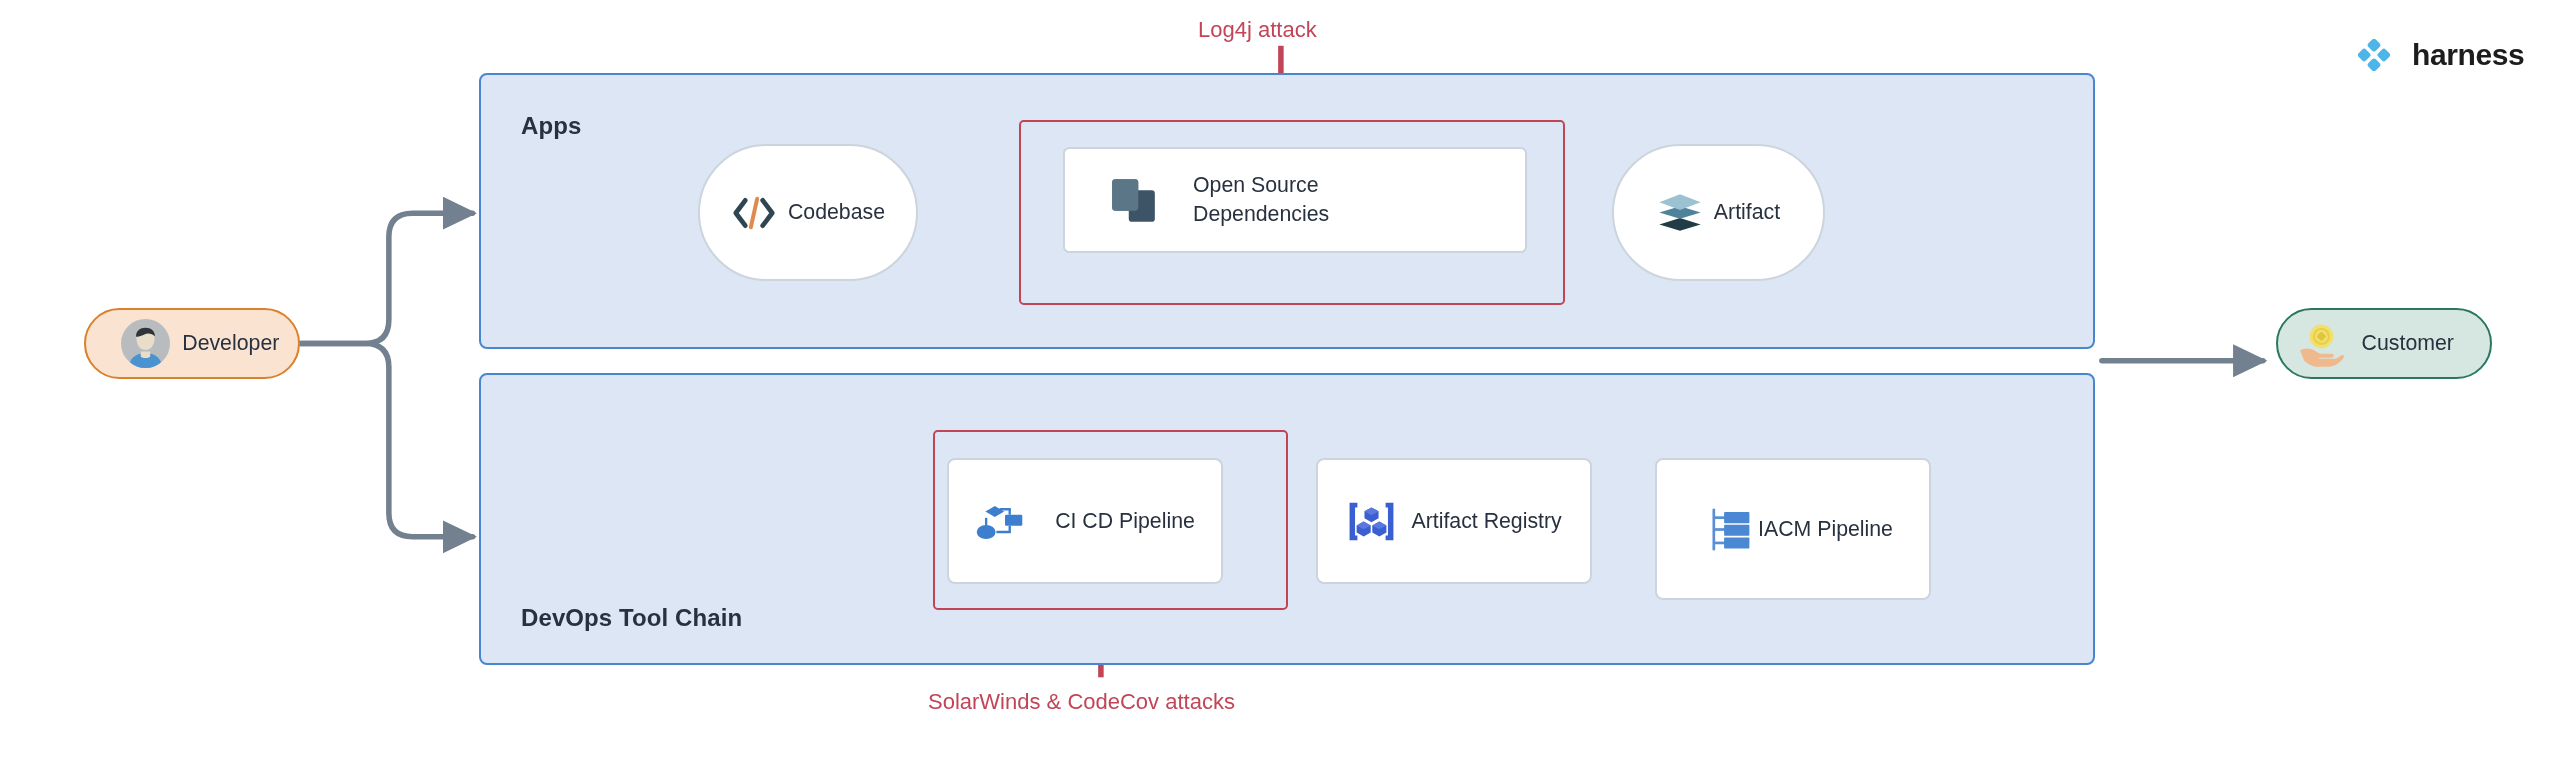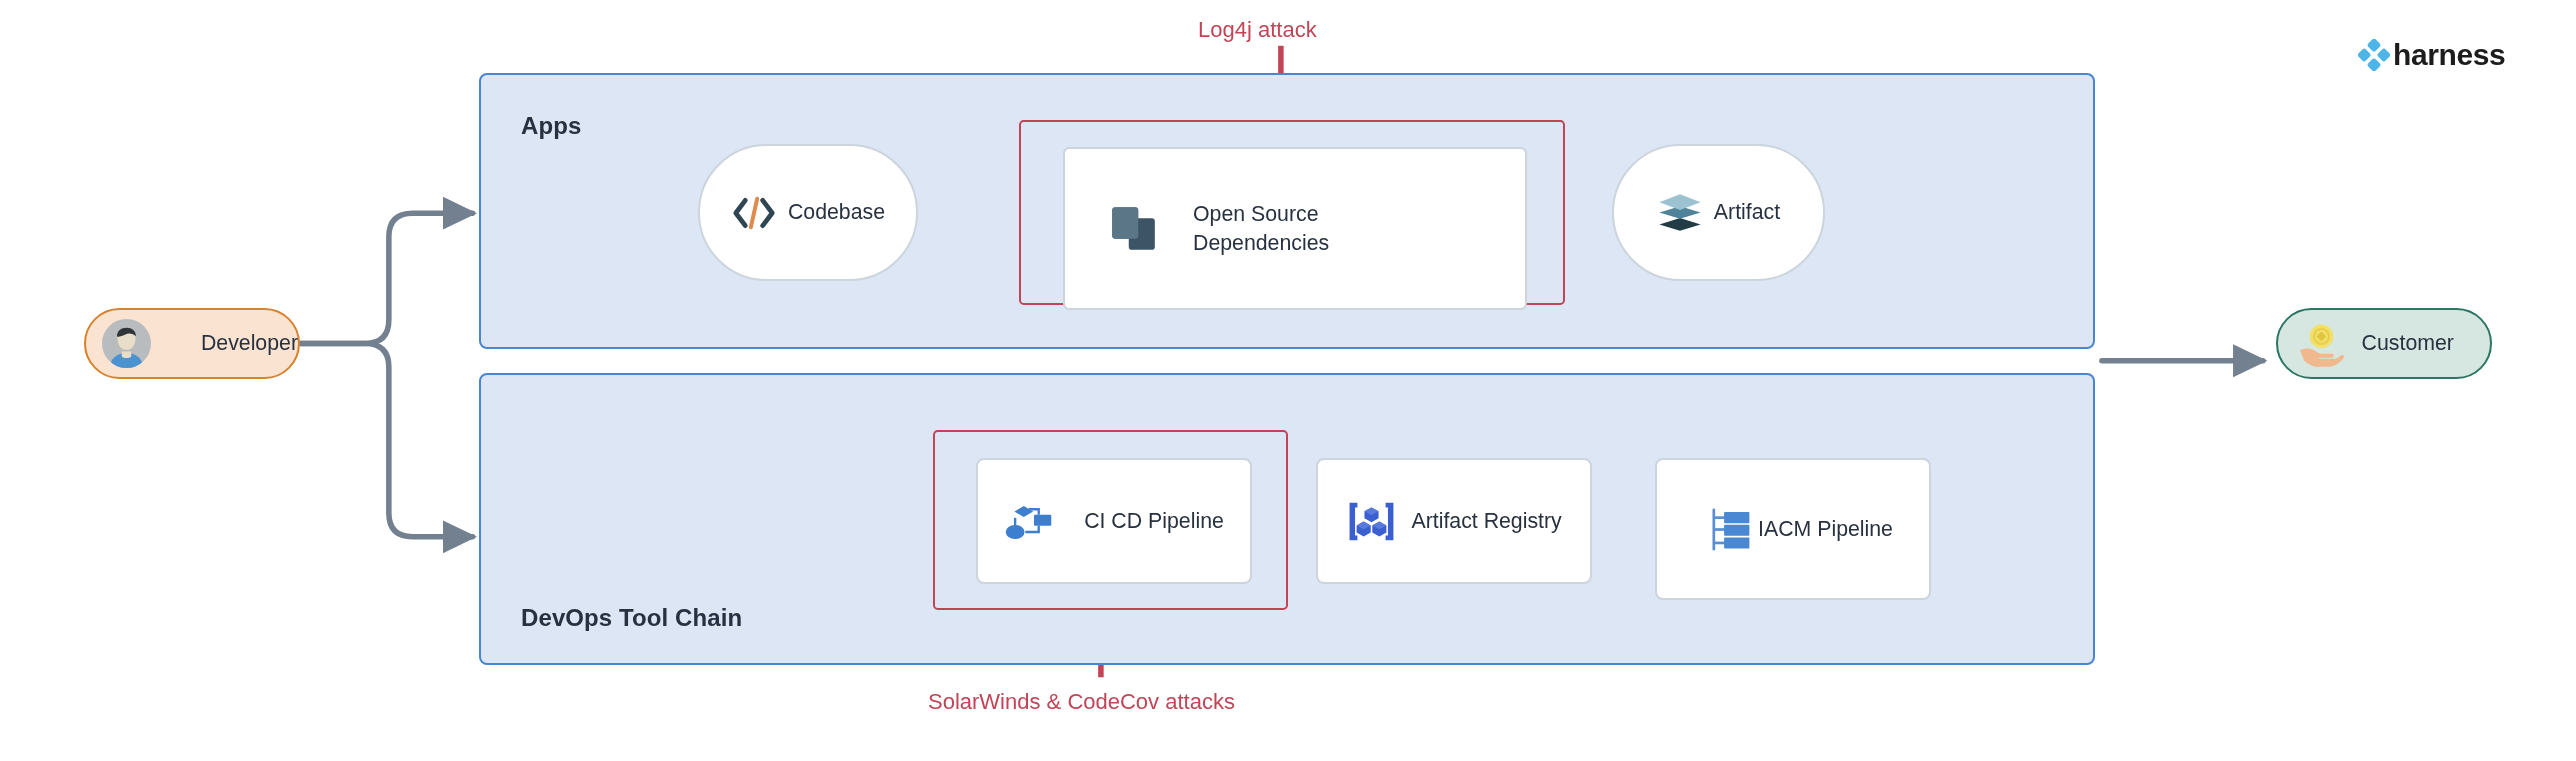--- a/index.html
+++ b/index.html
@@ -98,42 +98,42 @@
     font-size: 21.3px;
     color: #28313f;
     white-space: nowrap;
   }
 
   
   #node-developer {
     left: 84px; top: 308px; width: 216px; height: 71px;
     background: #fae3d1;
     border: 2.4px solid #d9822b;
-    justify-content: space-between;
+    justify-content: center;
     padding-left: 16px;
     gap: 12.6px;
   }
   #node-customer {
     left: 2276px; top: 308px; width: 216px; height: 71px;
     background: #d6e6e0;
     border: 2.4px solid #2b7763;
     justify-content: flex-start;
     padding-left: 19px;
     gap: 12.6px;
   }
 
   
   #node-codebase { left: 698px; top: 144px; width: 220px; height: 137px; }
-  #node-oss      { left: 1063px; top: 147px; width: 464px; height: 163px;
+  #node-oss      { left: 1063px; top: 147px; width: 464px; height: 106px;
                    border-radius: 6.3px; justify-content: flex-start; padding-left: 44px; gap: 35px; }
   #node-artifact { left: 1612px; top: 144px; width: 213px; height: 137px; }
 
   
   #node-coderepo   { left: 636px;  top: 458px; width: 276px; height: 126px; gap: 19px; }
-  #node-cicd       { left: 976px; top: 458px; width: 276px; height: 126px; gap: 31px; }
+  #node-cicd       { left: 947px; top: 458px; width: 276px; height: 126px; gap: 31px; }
   #node-artifactreg{ left: 1316px; top: 458px; width: 276px; height: 126px; gap: 14.2px; }
   #node-iacm       { left: 1655px; top: 458px; width: 276px; height: 142px; gap: 3px; padding-left: 16px; }
 
   .icon-wrap {
     flex: 0 0 auto;
     display: flex;
     align-items: center;
     justify-content: center;
   }
 
@@ -183,21 +183,21 @@
     </g>
 
     <g>
       <path d="M1622,58 L1622,138" fill="none" stroke="#c24557" stroke-width="7" marker-end="url(#ahr-down)"></path>
     </g>
     <g>
       <path d="M1394,858 L1394,785" fill="none" stroke="#c24557" stroke-width="7" marker-end="url(#ahr-down)"></path>
     </g>
   </svg>
 
-  <div style="position:absolute; left:2358px; top:38px; display:flex; align-items:center; gap:3px;">
+  <div style="position:absolute; left:2358px; top:38px; display:flex; align-items:center; gap:22px;">
     <span class="icon-wrap">
       <svg width="32" height="32" viewBox="0 0 40 40">
         <g fill="#4db5e8">
           <rect x="13.5" y="1.2" width="13" height="13" rx="3.2" transform="rotate(45 20 7.7)"></rect>
           <rect x="1.2" y="13.5" width="13" height="13" rx="3.2" transform="rotate(45 7.7 20)"></rect>
           <rect x="25.8" y="13.5" width="13" height="13" rx="3.2" transform="rotate(45 32.3 20)"></rect>
           <rect x="13.5" y="25.8" width="13" height="13" rx="3.2" transform="rotate(45 20 32.3)"></rect>
         </g>
       </svg>
     </span>

